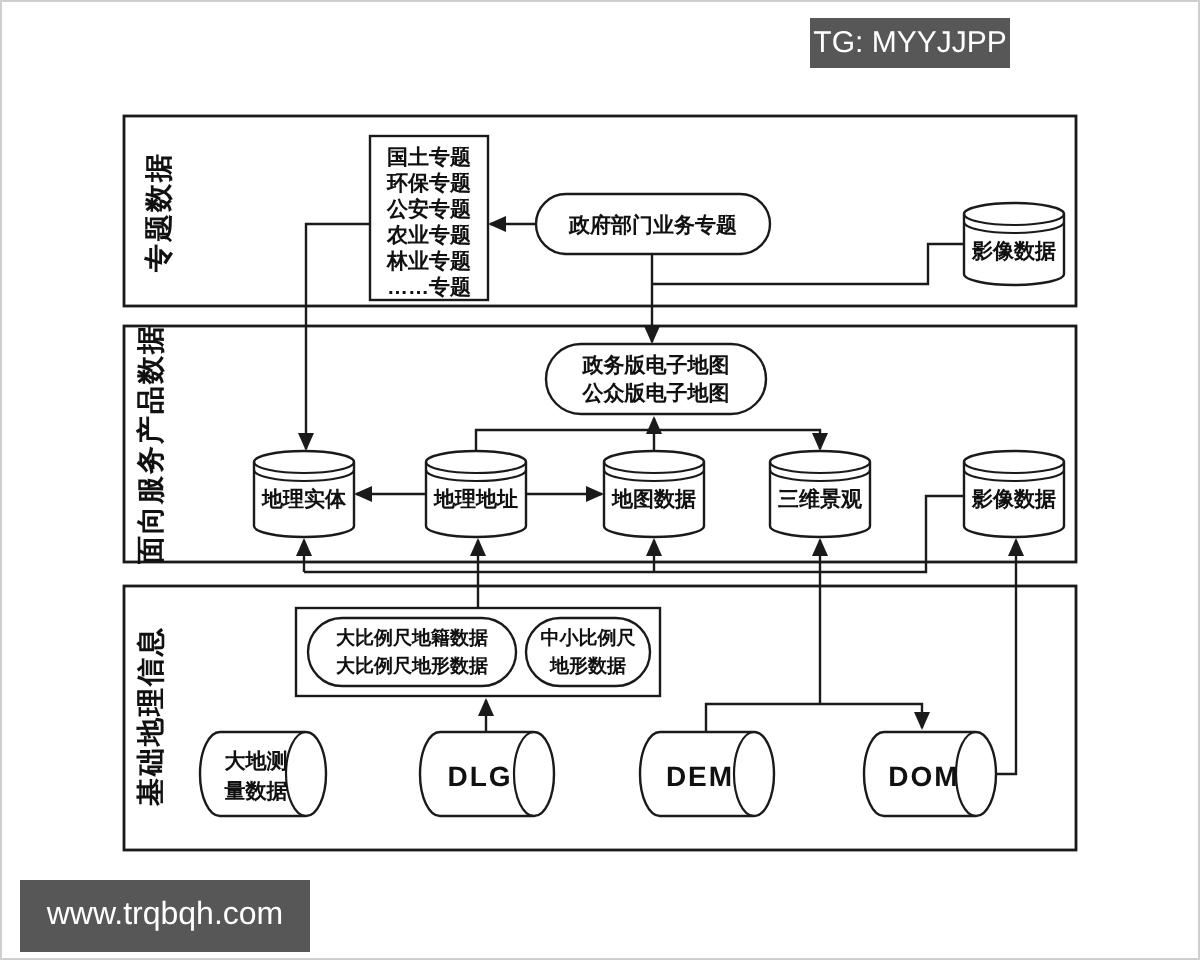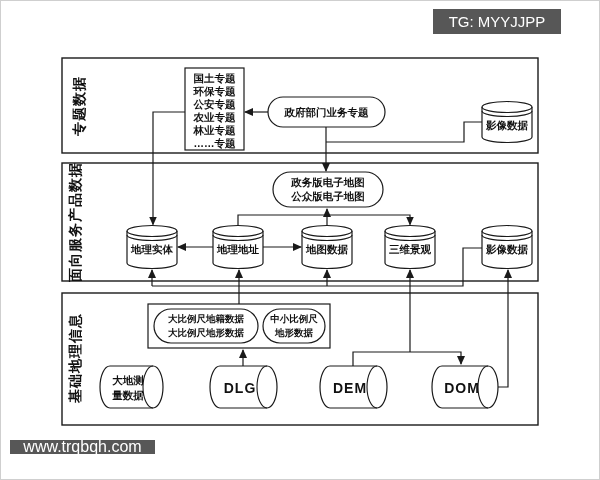--- a/index.html
+++ b/index.html
@@ -16,22 +16,22 @@
   .t{fill:#111;font-family:"Liberation Sans",sans-serif;font-weight:600;}
   .t-sect{font-size:14px;font-weight:700;letter-spacing:1px;}
   .t-node{font-size:10.5px;}
   .t-list{font-size:10.5px;}
   .t-acr{font-size:14px;letter-spacing:1px;font-weight:600;}
   .t-small{font-size:9.5px;}
   .wm{
     position:absolute;display:flex;align-items:center;justify-content:center;
     background:#575757;color:#ffffff;font-family:"Liberation Sans",sans-serif;
   }
-  #wm-top{left:405px;top:9px;width:128px;height:25px;font-size:15px;margin-left:28px;}
-  #wm-bottom{left:10px;top:440px;width:145px;height:14px;font-size:16px;}
+  #wm-top{left:405px;top:9px;width:100px;height:25px;font-size:15px;}
+  #wm-bottom{left:10px;top:440px;width:145px;height:36px;font-size:16px;}
 </style>
 </head>
 <body>
 
 <div id="canvas">
 
   <svg width="600" height="480" viewBox="0 0 600 480">
     <defs>
       <marker id="arw" markerWidth="9" markerHeight="8" refX="8" refY="4" orient="auto" markerUnits="userSpaceOnUse">
         <path d="M0,0 L9,4 L0,8 Z" fill="#1a1a1a"></path>

